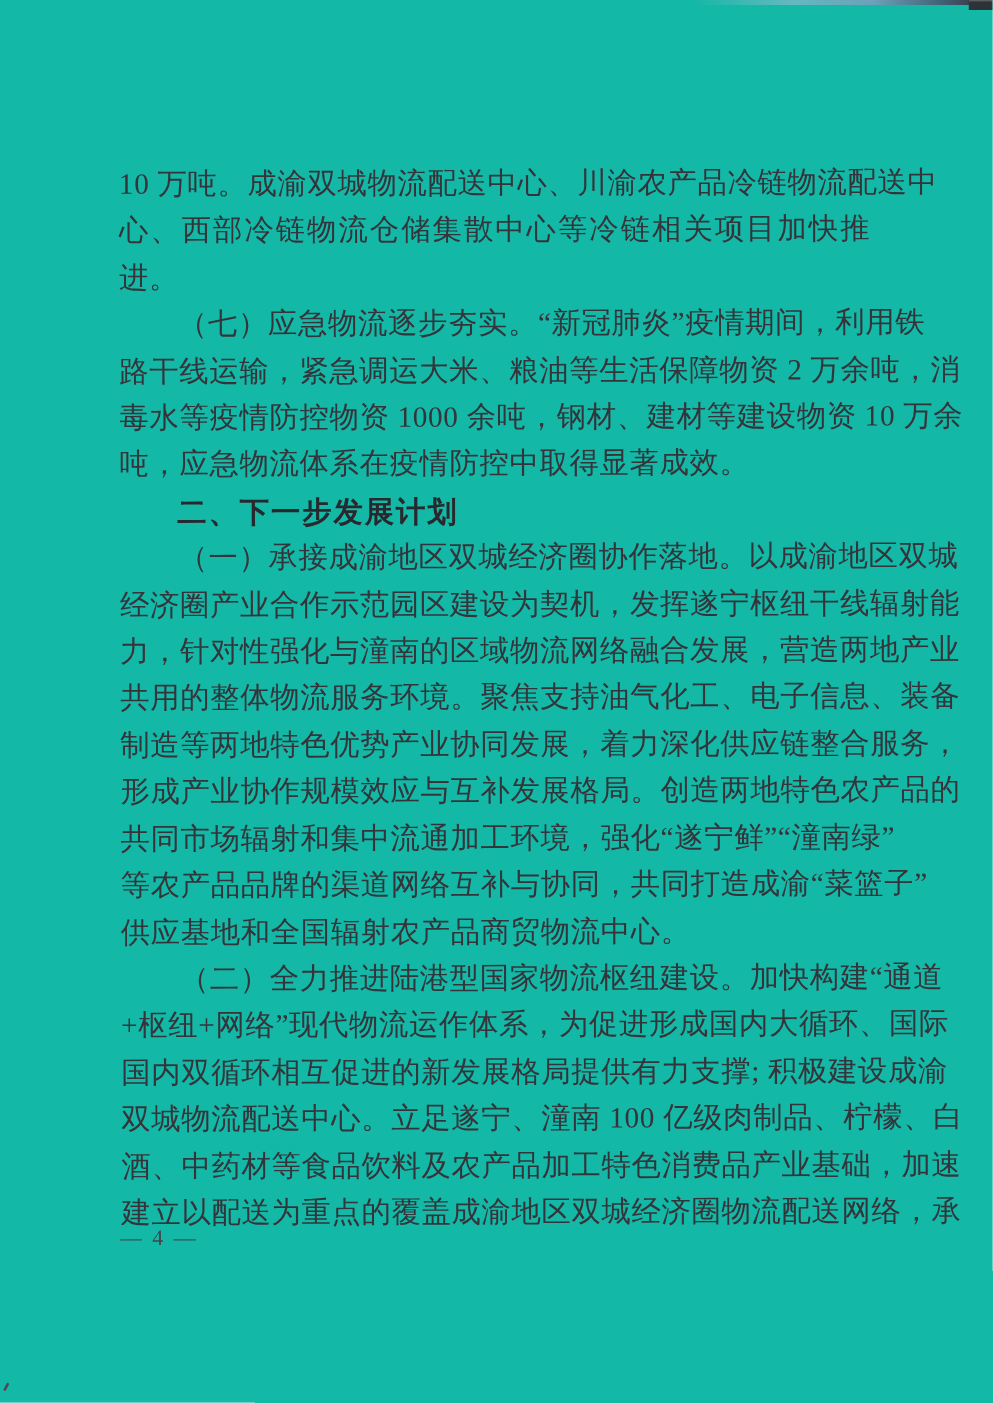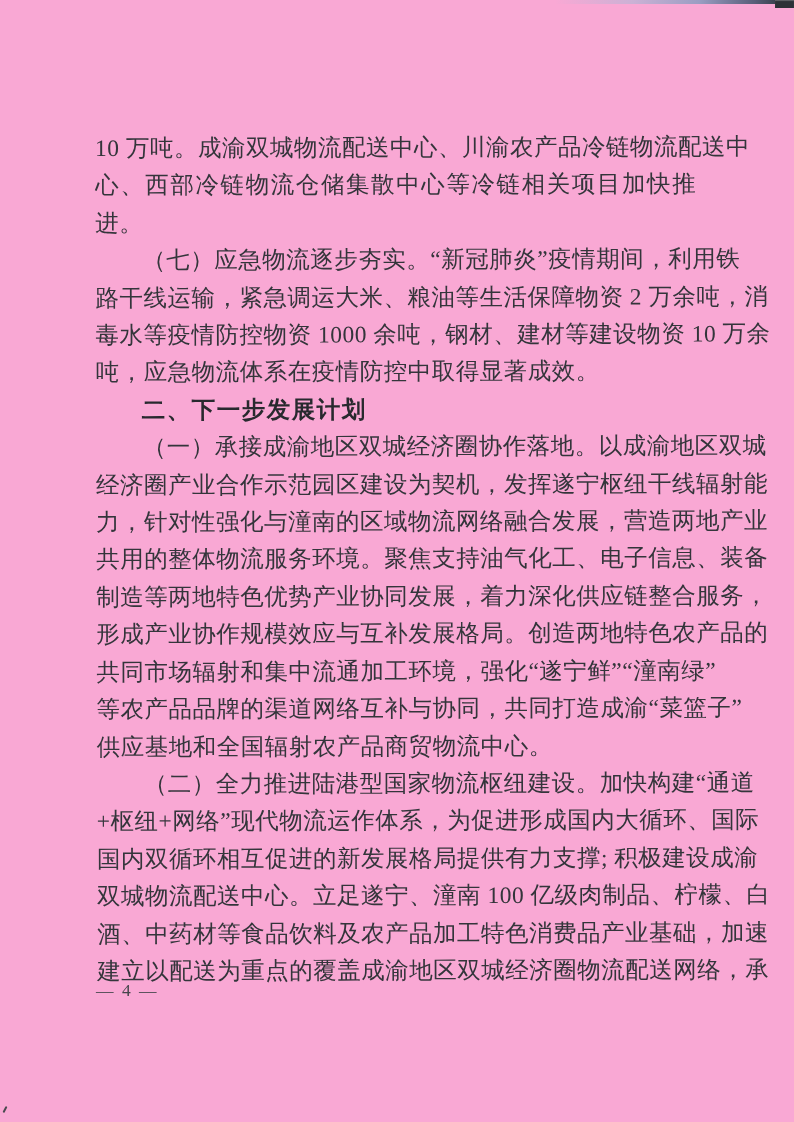--- a/index.html
+++ b/index.html
@@ -10,21 +10,21 @@
   body {
     width: 794px;
     height: 1122px;
     position: relative;
     overflow: hidden;
     font-family: "Liberation Serif", "DejaVu Serif", serif;
   }
   .page {
     position: absolute;
     inset: 0;
-    background: #f9a8d4;
+    background: #14b8a6;
   }
   
   .artifact-streak {
     position: absolute;
     top: 0;
     left: 555px;
     width: 222px;
     height: 4px;
     background: linear-gradient(to right,
       rgba(170,190,215,0) 0%,

